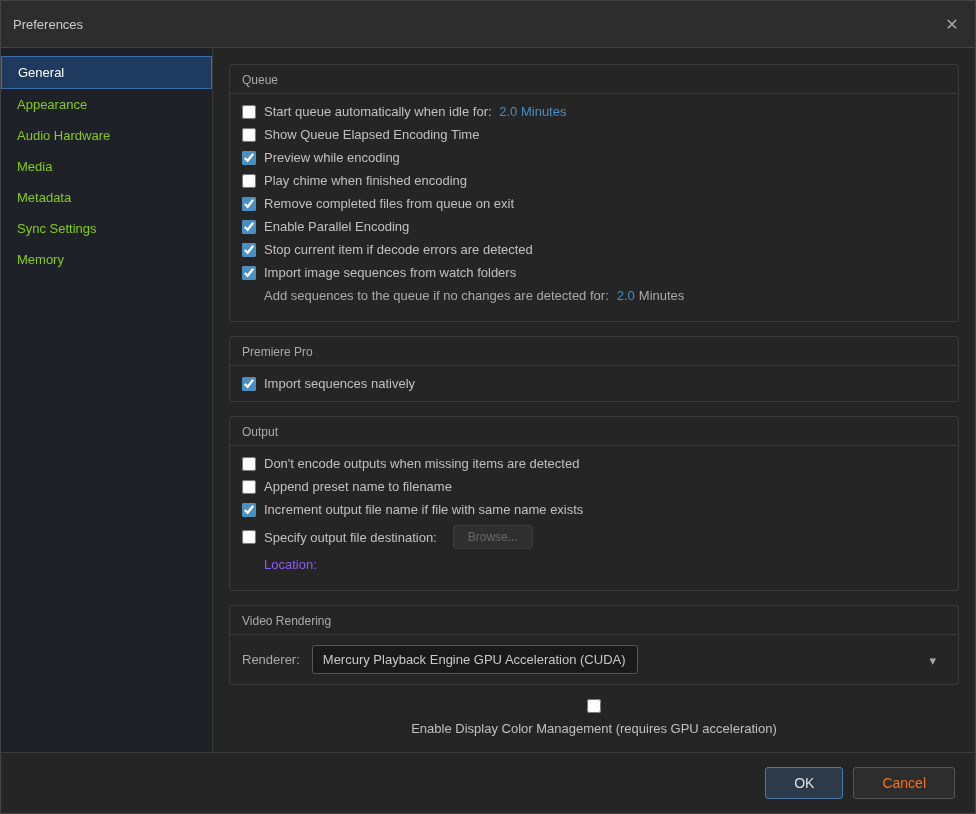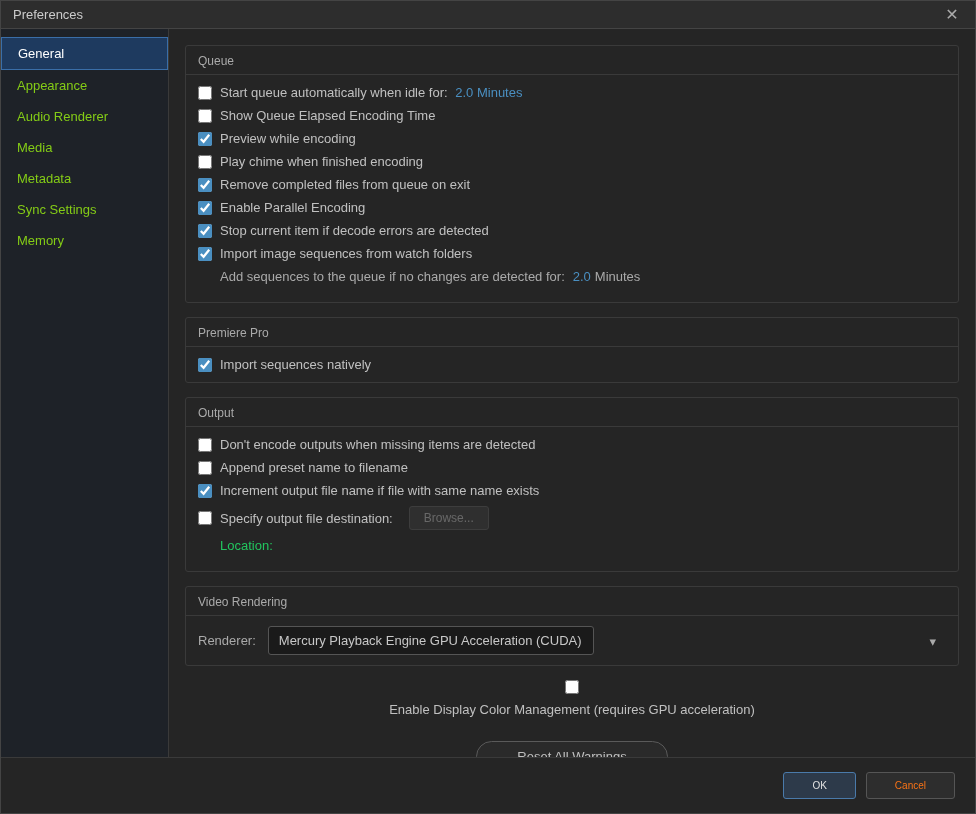--- a/index.html
+++ b/index.html
@@ -19,21 +19,21 @@
       display: flex;
       flex-direction: column;
       border: 1px solid #444;
     }
     .title-bar {
       background: #2d2d2d;
       display: flex;
       align-items: center;
       justify-content: space-between;
       padding: 0 12px;
-      height: 28px;
+      height: 47px;
       border-bottom: 1px solid #444;
       flex-shrink: 0;
     }
     .title-text {
       color: #ccc;
       font-size: 13px;
     }
     .close-btn {
       width: 22px;
       height: 22px;
@@ -45,21 +45,21 @@
       display: flex;
       align-items: center;
       justify-content: center;
     }
     .main-content {
       display: flex;
       flex: 1;
       overflow: hidden;
     }
     .sidebar {
-      width: 168px;
+      width: 212px;
       background: #1e2228;
       border-right: 1px solid #3a3a3a;
       padding: 8px 0;
       flex-shrink: 0;
     }
     .sidebar-item {
       padding: 8px 16px;
       cursor: pointer;
       color: #84cc16;
       font-size: 13px;
@@ -176,21 +176,21 @@
       cursor: default;
       text-align: right;
     }
     .location-row {
       display: flex;
       align-items: flex-end;
       margin-left: 22px;
       margin-bottom: 8px;
       gap: 8px;
       font-size: 13px;
-      color: #22c55e;
+      color: #8b5cf6;
     }
     .reset-btn {
       background: #2a2a2a;
       border: 1px solid #5a5a5a;
       color: #c0c0c0;
       padding: 7px 40px;
       font-size: 13px;
       border-radius: 20px;
       cursor: pointer;
       margin-top: 10px;
@@ -199,21 +199,21 @@
       display: flex;
       justify-content: flex-end;
       gap: 10px;
       padding: 14px 20px;
       border-top: 1px solid #3a3a3a;
       background: #252525;
       flex-shrink: 0;
     }
     .footer-btn {
       padding: 7px 28px;
-      font-size: 10px;
+      font-size: 14px;
       border-radius: 3px;
       cursor: pointer;
     }
     .ok-btn {
       background: #2d3a4a;
       border: 1px solid #4a7aaa;
       color: #e0e0e0;
     }
     .cancel-btn {
       background: #2d2d2d;
@@ -234,21 +234,21 @@
   <div class="title-bar">
     <span class="title-text">Preferences</span>
     <button class="close-btn">✕</button>
   </div>
 
   <div class="main-content">
 
     <div class="sidebar">
       <div class="sidebar-item active">General</div>
       <div class="sidebar-item">Appearance</div>
-      <div class="sidebar-item">Audio Renderer</div>
+      <div class="sidebar-item">Audio Hardware</div>
       <div class="sidebar-item">Media</div>
       <div class="sidebar-item">Metadata</div>
       <div class="sidebar-item">Sync Settings</div>
       <div class="sidebar-item">Memory</div>
     </div>
 
     <div class="content-area">
 
       <div class="section">
         <div class="section-title">Queue</div>

